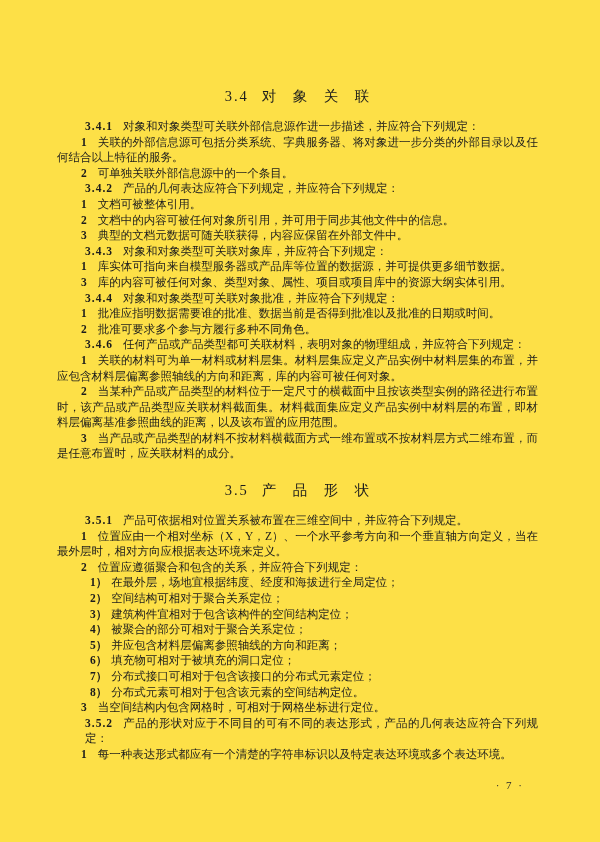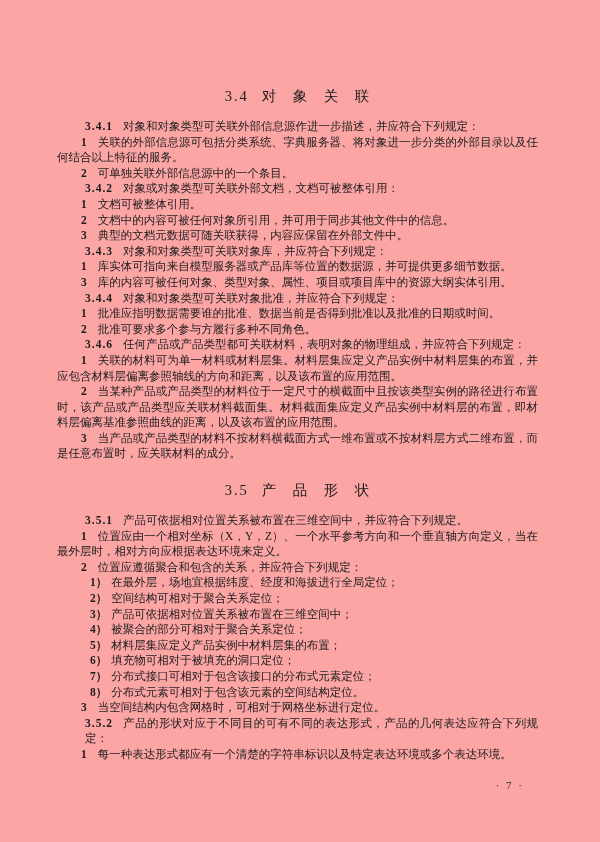--- a/index.html
+++ b/index.html
@@ -11,21 +11,21 @@
     width: 600px;
     height: 842px;
     position: relative;
     overflow: hidden;
     font-family: "Liberation Serif", "DejaVu Serif", serif;
     color: #1c1c1c;
   }
   .page {
     position: absolute;
     inset: 0;
-    background: #fca5a5;
+    background: #fde047;
   }
   .content {
     position: absolute;
     left: 57px;
     top: 86px;
     width: 481px;
     font-size: 11.5px;
     line-height: 15.6px;
     text-align: justify;
   }
@@ -86,43 +86,43 @@
 </style>
 </head>
 <body>
 
 <div class="page">
   <div class="content">
       <p class="title"><span class="num">3.4</span><span class="txt">对　象　关　联</span></p>
       <p class="clause"><span class="num">3.4.1</span><span class="txt">对象和对象类型可关联外部信息源作进一步描述，并应符合下列规定：</span></p>
       <p class="item"><span class="num">1</span><span class="txt">关联的外部信息源可包括分类系统、字典服务器、将对象进一步分类的外部目录以及任何结合以上特征的服务。</span></p>
       <p class="item"><span class="num">2</span><span class="txt">可单独关联外部信息源中的一个条目。</span></p>
-      <p class="clause"><span class="num">3.4.2</span><span class="txt">对象或对象类型可关联外部文档，文档可被整体引用：</span></p>
+      <p class="clause"><span class="num">3.4.2</span><span class="txt">产品的几何表达应符合下列规定，并应符合下列规定：</span></p>
       <p class="item"><span class="num">1</span><span class="txt">文档可被整体引用。</span></p>
       <p class="item"><span class="num">2</span><span class="txt">文档中的内容可被任何对象所引用，并可用于同步其他文件中的信息。</span></p>
       <p class="item"><span class="num">3</span><span class="txt">典型的文档元数据可随关联获得，内容应保留在外部文件中。</span></p>
       <p class="clause"><span class="num">3.4.3</span><span class="txt">对象和对象类型可关联对象库，并应符合下列规定：</span></p>
       <p class="item"><span class="num">1</span><span class="txt">库实体可指向来自模型服务器或产品库等位置的数据源，并可提供更多细节数据。</span></p>
       <p class="item"><span class="num">3</span><span class="txt">库的内容可被任何对象、类型对象、属性、项目或项目库中的资源大纲实体引用。</span></p>
       <p class="clause"><span class="num">3.4.4</span><span class="txt">对象和对象类型可关联对象批准，并应符合下列规定：</span></p>
       <p class="item"><span class="num">1</span><span class="txt">批准应指明数据需要谁的批准、数据当前是否得到批准以及批准的日期或时间。</span></p>
       <p class="item"><span class="num">2</span><span class="txt">批准可要求多个参与方履行多种不同角色。</span></p>
       <p class="clause"><span class="num">3.4.6</span><span class="txt">任何产品或产品类型都可关联材料，表明对象的物理组成，并应符合下列规定：</span></p>
-      <p class="item"><span class="num">1</span><span class="txt">关联的材料可为单一材料或材料层集。材料层集应定义产品实例中材料层集的布置，并应包含材料层偏离参照轴线的方向和距离，以及该布置的应用范围。</span></p>
+      <p class="item"><span class="num">1</span><span class="txt">关联的材料可为单一材料或材料层集。材料层集应定义产品实例中材料层集的布置，并应包含材料层偏离参照轴线的方向和距离，库的内容可被任何对象。</span></p>
       <p class="item"><span class="num">2</span><span class="txt">当某种产品或产品类型的材料位于一定尺寸的横截面中且按该类型实例的路径进行布置时，该产品或产品类型应关联材料截面集。材料截面集应定义产品实例中材料层的布置，即材料层偏离基准参照曲线的距离，以及该布置的应用范围。</span></p>
       <p class="item"><span class="num">3</span><span class="txt">当产品或产品类型的材料不按材料横截面方式一维布置或不按材料层方式二维布置，而是任意布置时，应关联材料的成分。</span></p>
       <p class="title"><span class="num">3.5</span><span class="txt">产　品　形　状</span></p>
       <p class="clause"><span class="num">3.5.1</span><span class="txt">产品可依据相对位置关系被布置在三维空间中，并应符合下列规定。</span></p>
       <p class="item"><span class="num">1</span><span class="txt">位置应由一个相对坐标（X，Y，Z）、一个水平参考方向和一个垂直轴方向定义，当在最外层时，相对方向应根据表达环境来定义。</span></p>
       <p class="item"><span class="num">2</span><span class="txt">位置应遵循聚合和包含的关系，并应符合下列规定：</span></p>
       <p class="subitem"><span class="num">1）</span><span class="txt">在最外层，场地宜根据纬度、经度和海拔进行全局定位；</span></p>
       <p class="subitem"><span class="num">2）</span><span class="txt">空间结构可相对于聚合关系定位；</span></p>
-      <p class="subitem"><span class="num">3）</span><span class="txt">产品可依据相对位置关系被布置在三维空间中；</span></p>
+      <p class="subitem"><span class="num">3）</span><span class="txt">建筑构件宜相对于包含该构件的空间结构定位；</span></p>
       <p class="subitem"><span class="num">4）</span><span class="txt">被聚合的部分可相对于聚合关系定位；</span></p>
-      <p class="subitem"><span class="num">5）</span><span class="txt">材料层集应定义产品实例中材料层集的布置；</span></p>
+      <p class="subitem"><span class="num">5）</span><span class="txt">并应包含材料层偏离参照轴线的方向和距离；</span></p>
       <p class="subitem"><span class="num">6）</span><span class="txt">填充物可相对于被填充的洞口定位；</span></p>
       <p class="subitem"><span class="num">7）</span><span class="txt">分布式接口可相对于包含该接口的分布式元素定位；</span></p>
       <p class="subitem"><span class="num">8）</span><span class="txt">分布式元素可相对于包含该元素的空间结构定位。</span></p>
       <p class="item"><span class="num">3</span><span class="txt">当空间结构内包含网格时，可相对于网格坐标进行定位。</span></p>
       <p class="clause"><span class="num">3.5.2</span><span class="txt">产品的形状对应于不同目的可有不同的表达形式，产品的几何表达应符合下列规定：</span></p>
       <p class="item"><span class="num">1</span><span class="txt">每一种表达形式都应有一个清楚的字符串标识以及特定表达环境或多个表达环境。</span></p>
     </div>
   <div class="page-number">· 7 ·</div>
 </div>
 

